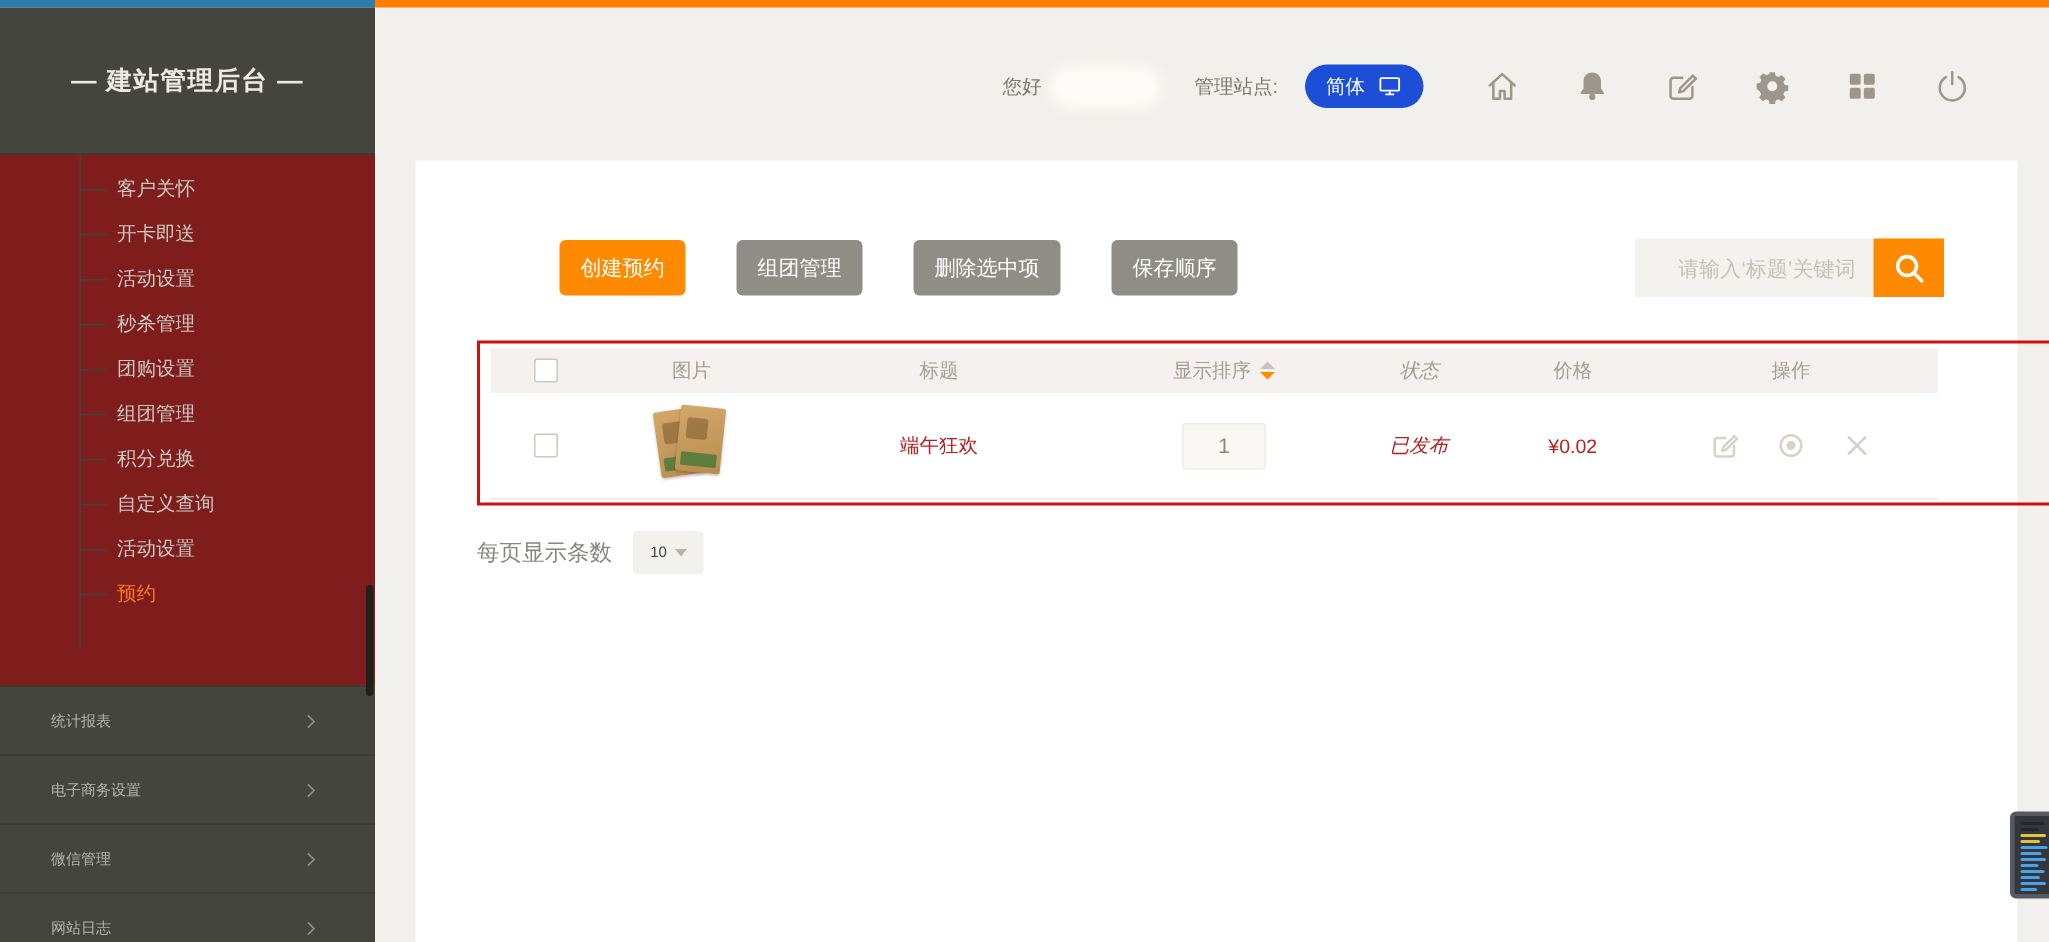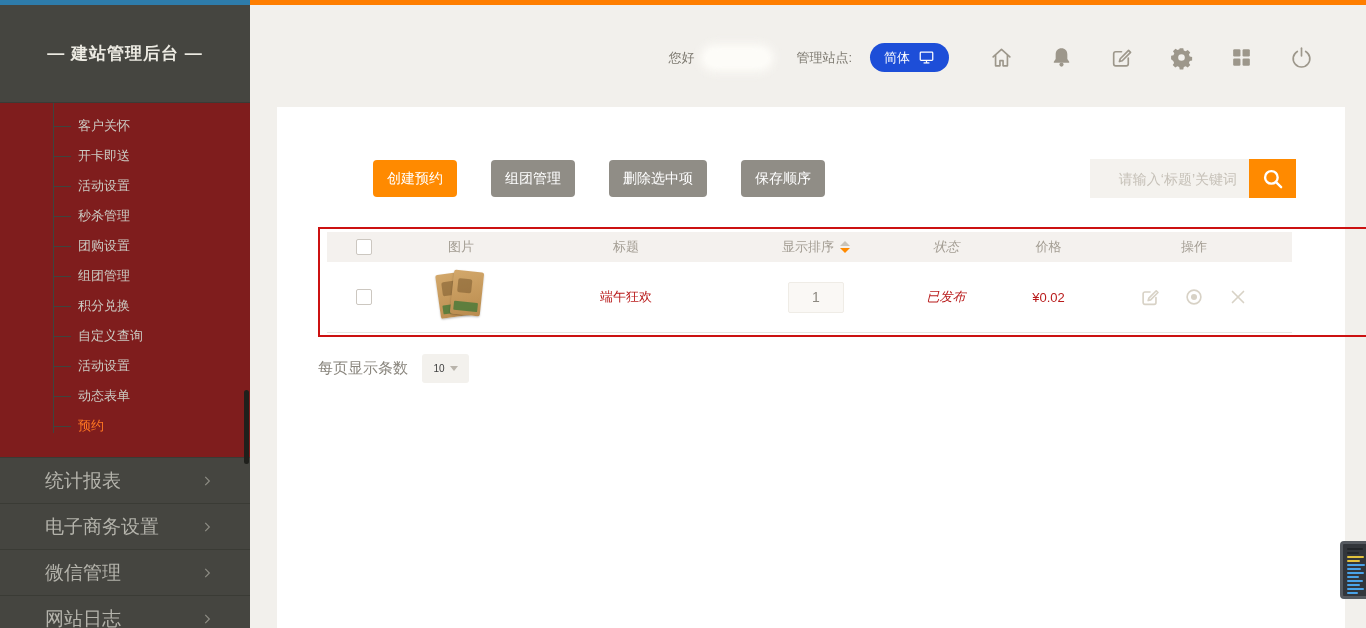--- a/index.html
+++ b/index.html
@@ -17,22 +17,22 @@
     color:#eceae2; font-size:17px; font-weight:bold; letter-spacing:1px;
     border-bottom:1px solid #3a3b36; }
   .submenu-panel { position:absolute; top:98px; left:0; right:0; height:354px; background:#7f1d1d; }
   .submenu { list-style:none; position:relative; padding-top:8px; }
   .submenu::before { content:''; position:absolute; left:53px; top:0; height:330px; width:1px; background:#3e443e; }
   .submenu li { position:relative; height:30px; line-height:30px; padding-left:78px;
     font-size:13px; color:#cbcac2; cursor:pointer; }
   .submenu li::before { content:''; position:absolute; left:53px; top:50%; width:18px; height:1px; background:#3e443e; }
   .submenu li.active { color:#ff7722; }
   .side-sections { position:absolute; top:452px; left:0; right:0; }
-  .side-section { height:46px; display:flex; align-items:center; padding-left:45px;
-    border-top:1px solid #3a3b35; color:#b4b3ab; font-size:19px; cursor:pointer; position:relative; }
+  .side-section { height:46px; display:flex; align-items:center; padding-left:34px;
+    border-top:1px solid #3a3b35; color:#b4b3ab; font-size:10px; cursor:pointer; position:relative; }
   .side-section svg { position:absolute; right:36px; width:14px; height:14px; stroke:#8e8d85; }
   .side-scroll-thumb { position:absolute; right:1px; top:385px; width:5px; height:74px;
     background:#1f201c; border-radius:3px; }
 
   
   .topbar { position:absolute; left:250px; top:5px; right:0; height:100px; }
   .topbar-inner { position:absolute; right:52px; top:38px; display:flex; align-items:center; }
   .greet, .site-label { font-size:13px; color:#7d7970; }
   .user-blob { width:66px; height:20px; margin:0 26px 0 10px; border-radius:10px;
     background:#fdfcf8; filter:blur(2px); box-shadow:0 0 8px 4px rgba(253,252,248,.95); }
@@ -133,21 +133,20 @@
     <ul class="submenu">
       <li>客户关怀</li>
       <li>开卡即送</li>
       <li>活动设置</li>
       <li>秒杀管理</li>
       <li>团购设置</li>
       <li>组团管理</li>
       <li>积分兑换</li>
       <li>自定义查询</li>
       <li>活动设置</li>
-      <li>动态表单</li>
       <li class="active">预约</li>
     </ul>
   </div>
   <div class="side-sections">
     <div class="side-section">
       <span>统计报表</span>
       <svg viewBox="0 0 24 24">
           <polyline points="9 5 16 12 9 19" fill="none" stroke-width="2"></polyline>
         </svg>
     </div>

